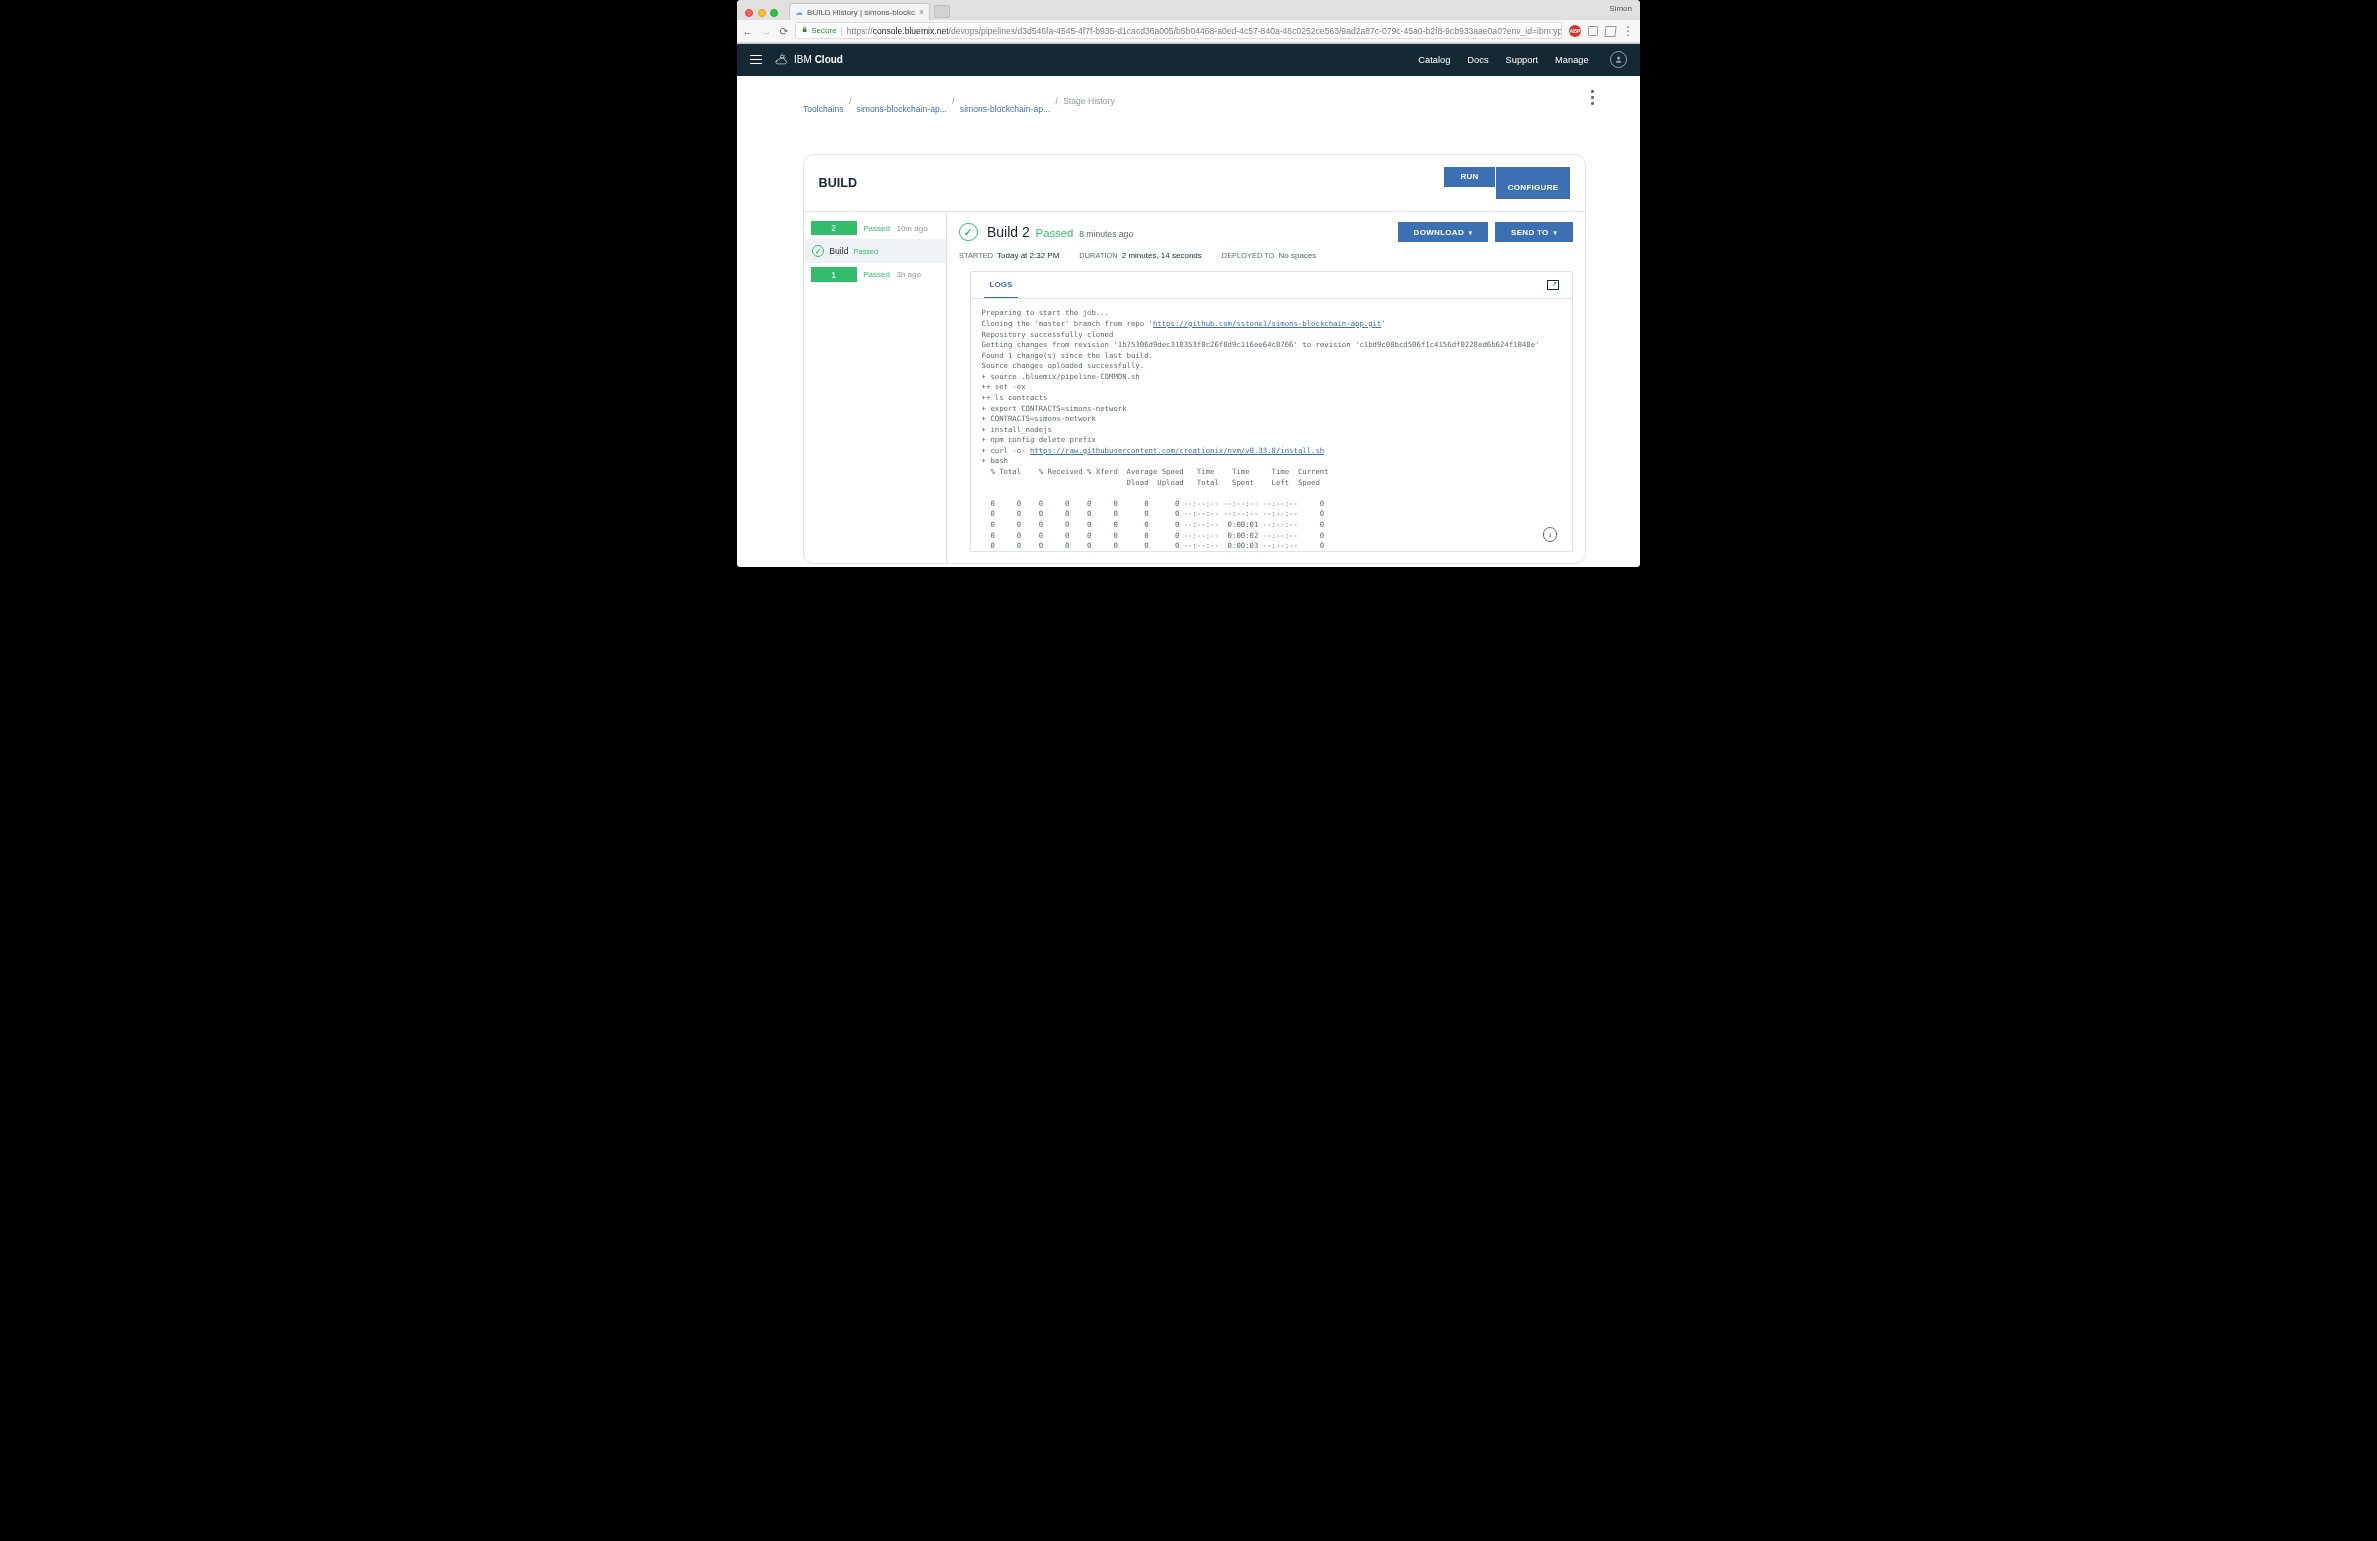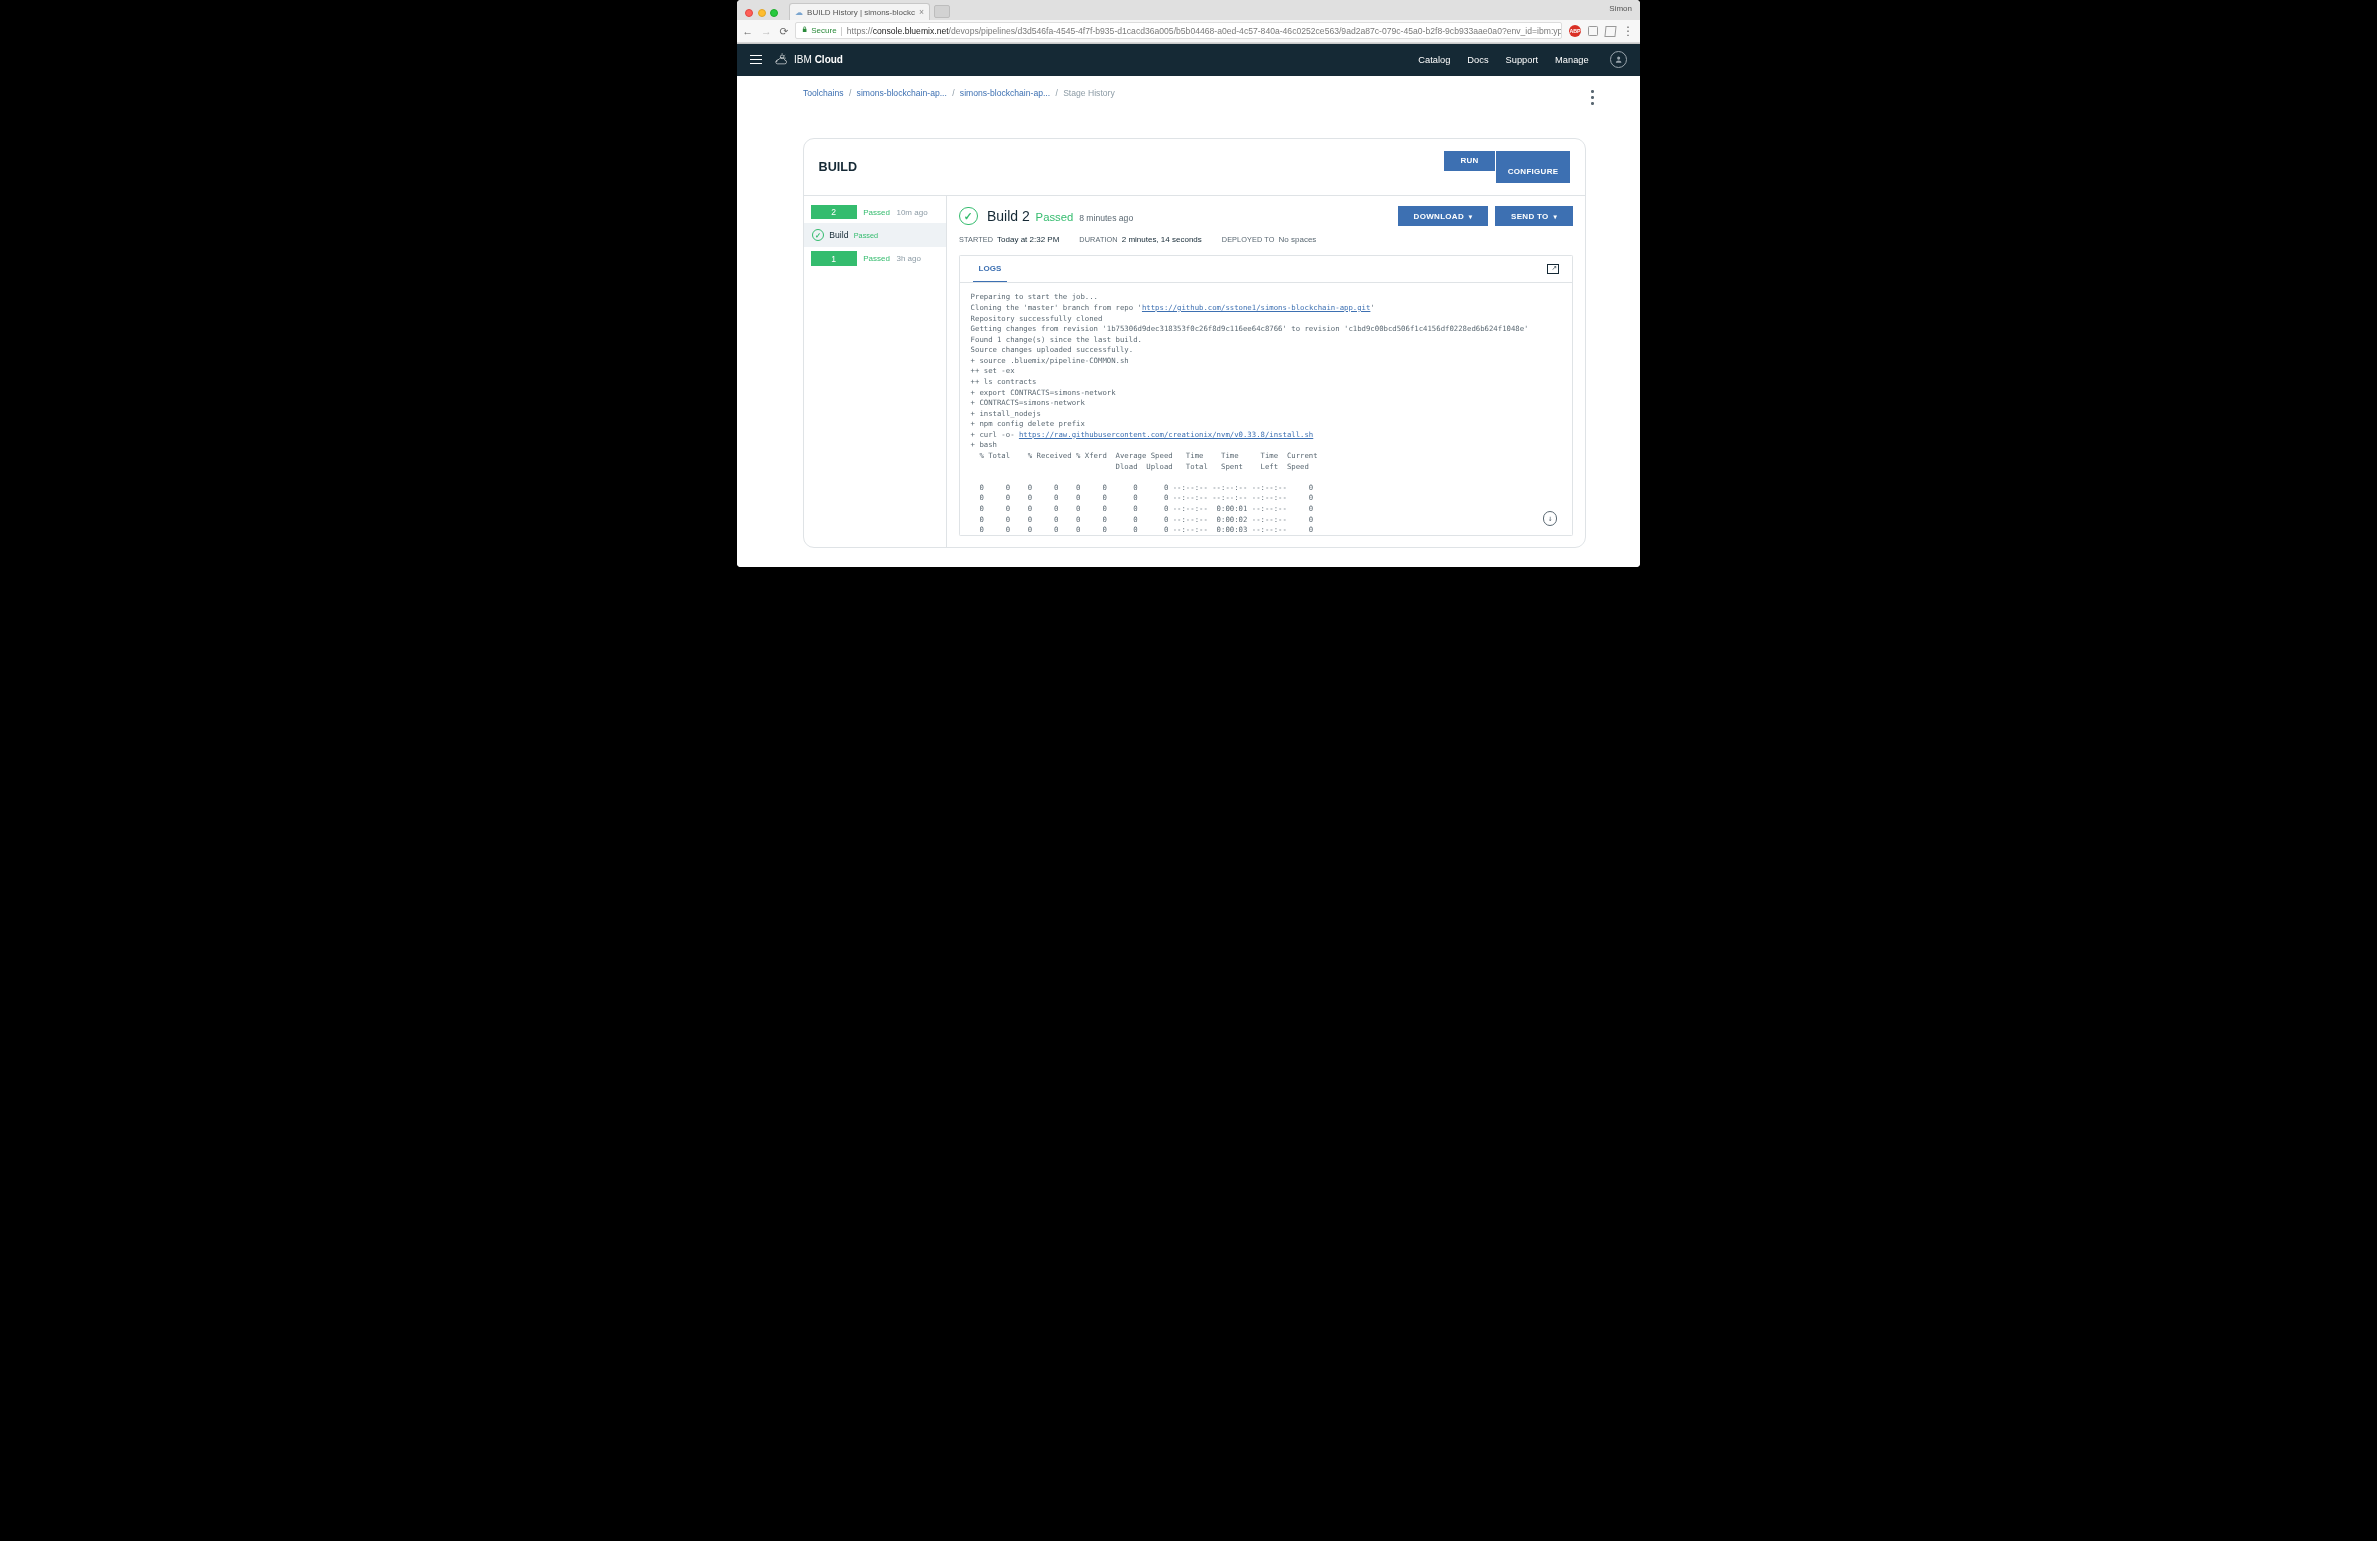--- a/index.html
+++ b/index.html
@@ -47,21 +47,21 @@
   .header-nav { margin-left:auto; display:flex; gap:17px; align-items:center; font-size:9.3px; }
   .header-nav a { color:#fff; text-decoration:none; }
   .avatar { width:17px; height:17px; border:1.3px solid #9aa5ad; border-radius:50%; display:flex; align-items:center; justify-content:center; margin-left:4px; }
   .avatar svg { width:9.3px; height:9.3px; fill:#9aa5ad; }
 
   
   .page { background:#fff; padding:12px 0; height:491px; position:relative;}
   .page-inner { width:783px; margin:0 auto 0 66px; }
 
   .breadcrumb { font-size:8.6px; color:#5a6872; display:flex; gap:5.3px; align-items:center; }
-  .breadcrumb a { color:#3d70b2; text-decoration:none; }
+  .breadcrumb a { color:#3d70b2; text-decoration:none;margin-top:16px; }
   .breadcrumb .sep { color:#8c9ba5; }
   .breadcrumb .current { color:#8c9ba5; }
 
   .kebab { position:absolute; right:46px; top:14.6px; color:#5a6872; font-size:12px; letter-spacing:0; line-height:2.7px; display:flex; flex-direction:column; gap:3.3px; }
   .kebab span { width:2.7px; height:2.7px; background:#5a6872; border-radius:50%; display:block; }
 
   .page-title { font-size:17px; font-weight:300; color:#8c9ba5; margin-top:9.3px; }
 
   
   .card { background:#fff; border:0.7px solid #dfe3e6; border-radius:11px; margin-top:40px; }
@@ -95,21 +95,21 @@
   .detail-ago { font-size:8.6px; color:#5a6872; margin-top:2.7px; }
   .detail-actions { margin-left:auto; display:flex; gap:6.6px; }
   .btn.dd::after { content:" ▾"; font-size:6.6px; margin-left:2.7px; }
 
   .meta-row { display:flex; gap:20px; margin-top:9.3px; font-size:8px; color:#5a6872; }
   .meta-row .label { font-size:7.3px; letter-spacing:0.1px; text-transform:uppercase; color:#5a6872; margin-right:4px; }
   .meta-row .value { color:#152935; }
   .meta-row .value.muted { color:#5a6872; }
 
   
-  .logs-wrap { border:0.7px solid #dfe3e6; margin-top:10.6px; border-radius:1.3px; }
+  .logs-wrap { border:0.7px solid #dfe3e6; margin-top:10.6px; border-radius:1.3px;margin-left:11px; }
   .logs-tabs { display:flex; align-items:center; border-bottom:0.7px solid #dfe3e6; padding:0 13.3px; position:relative; }
   .logs-tab { padding:8px 5.3px; font-size:8px; color:#3d70b2; font-weight:600; border-bottom:1.3px solid #3d70b2; }
   .expand-icon { margin-left:auto; width:12px; height:9.3px; border:1px solid #152935; position:relative; }
   .expand-icon::after { content:"↗"; position:absolute; right:0.7px; top:-1.3px; font-size:6.6px; color:#152935; }
   .log-body { padding:9.3px 10.6px 4px 10.6px; font-family:"Menlo","Consolas",monospace; font-size:7.3px; color:#5a6872; line-height:1.45; white-space:pre; overflow:hidden; position:relative; height:252px; }
   .log-body a { color:#3d70b2; text-decoration:underline; }
   .scroll-bottom { position:absolute; right:14.6px; bottom:9.3px; width:14.6px; height:14.6px; border:1px solid #5a6872; border-radius:50%; display:flex; align-items:center; justify-content:center; font-size:8px; color:#5a6872; }
 
 </style>
 </head>

